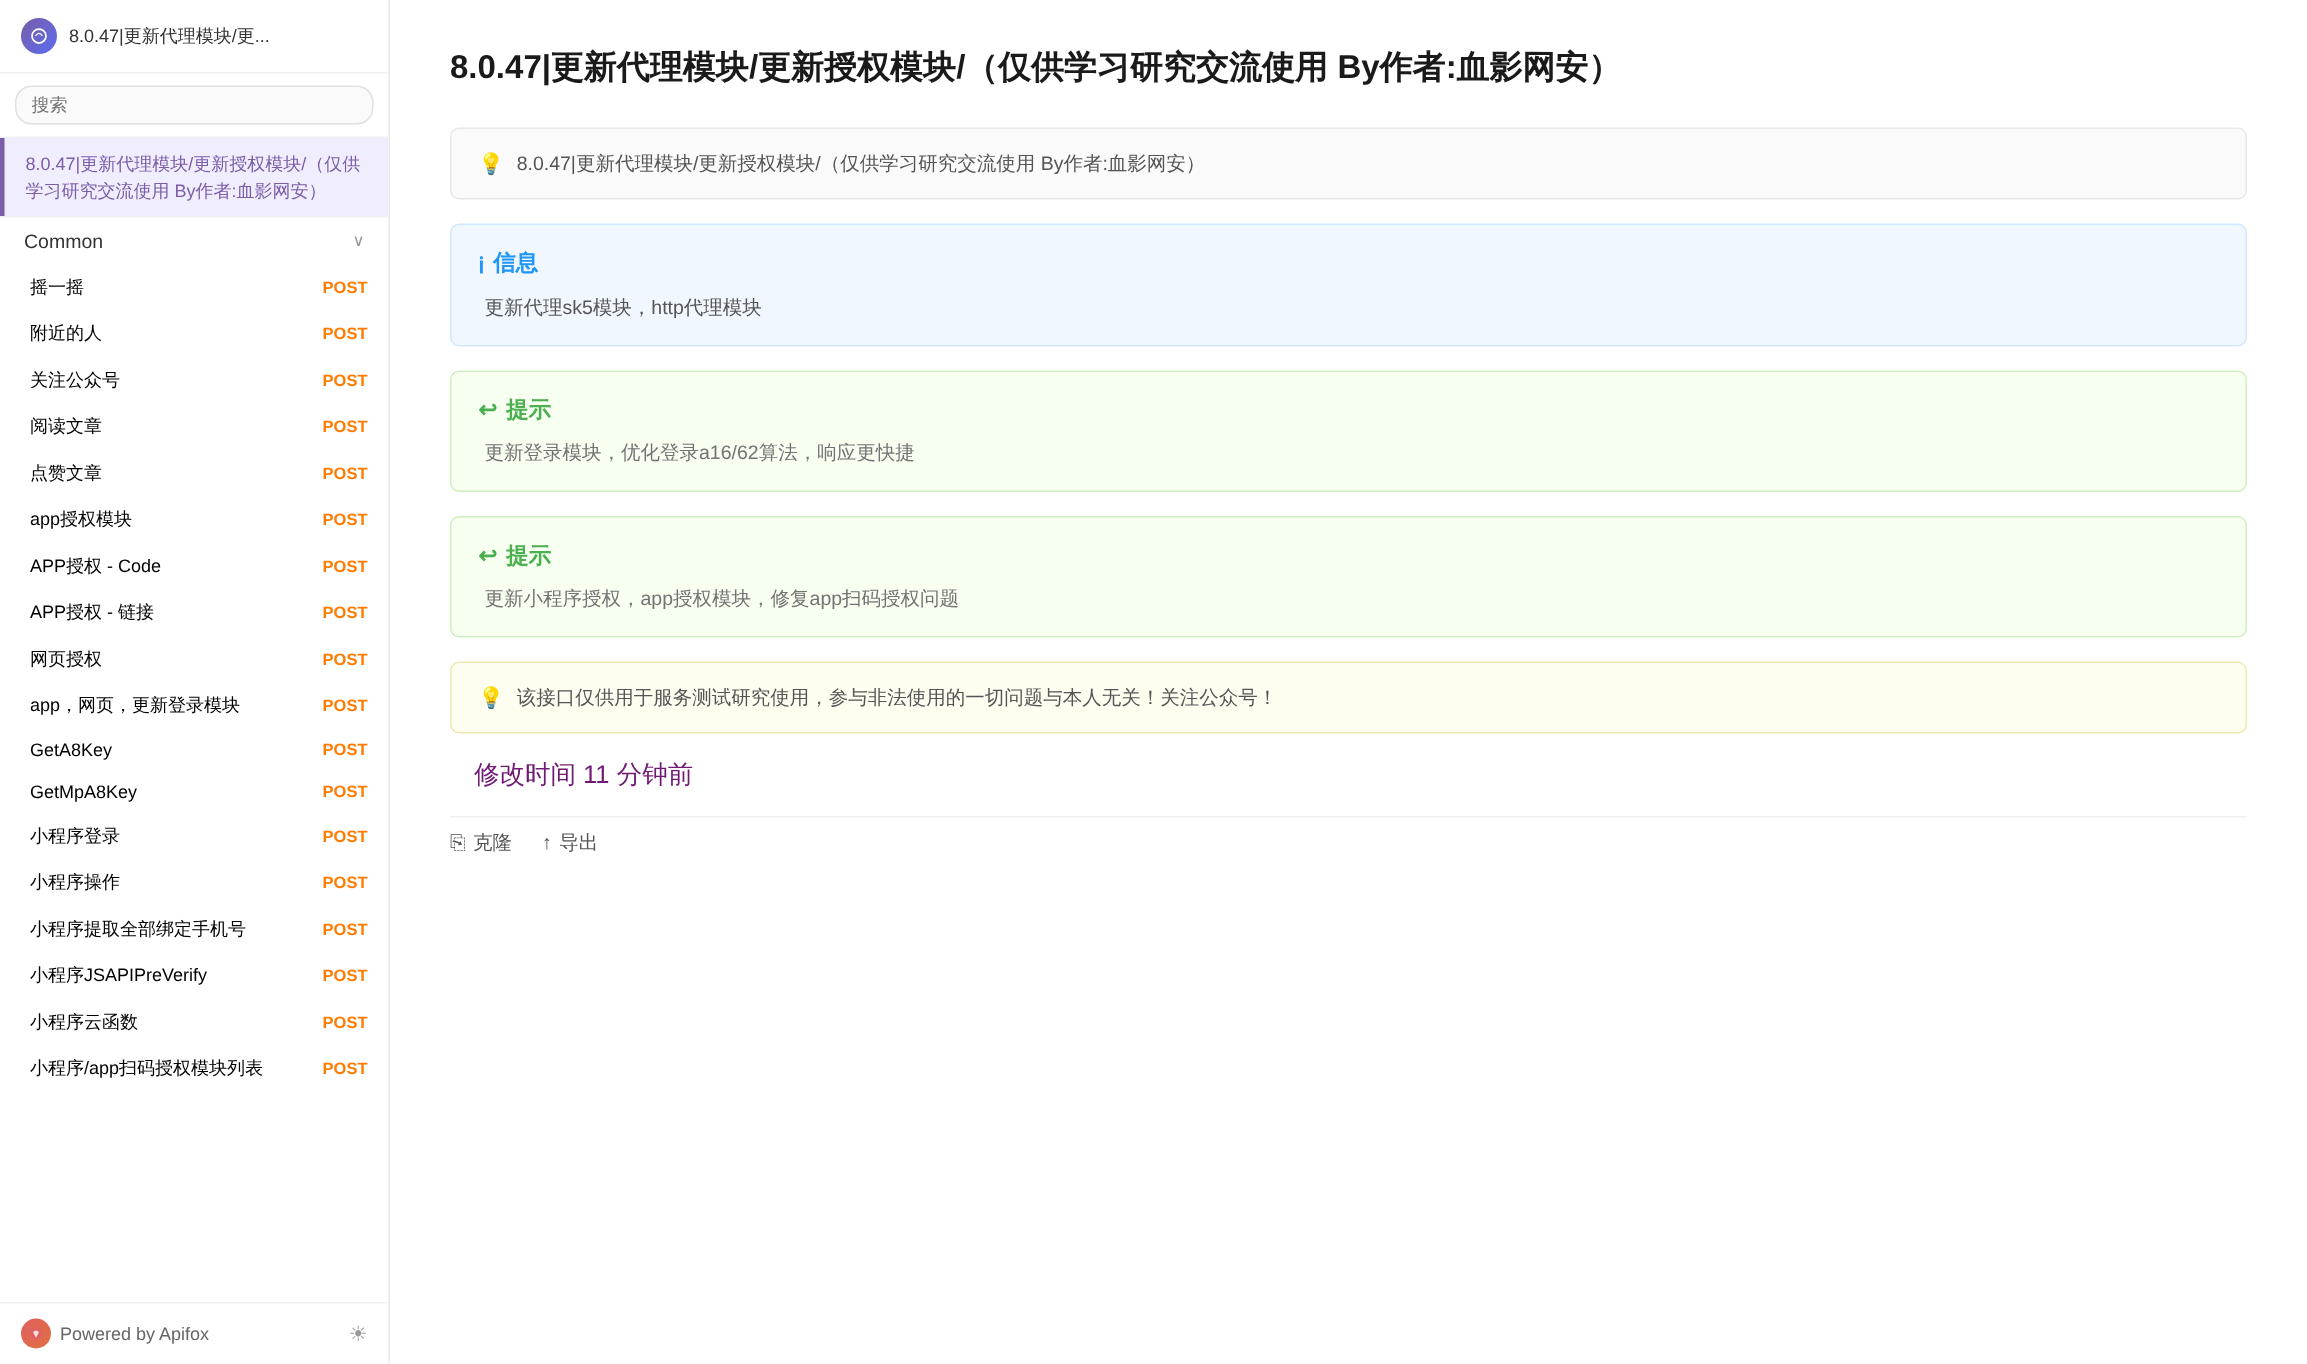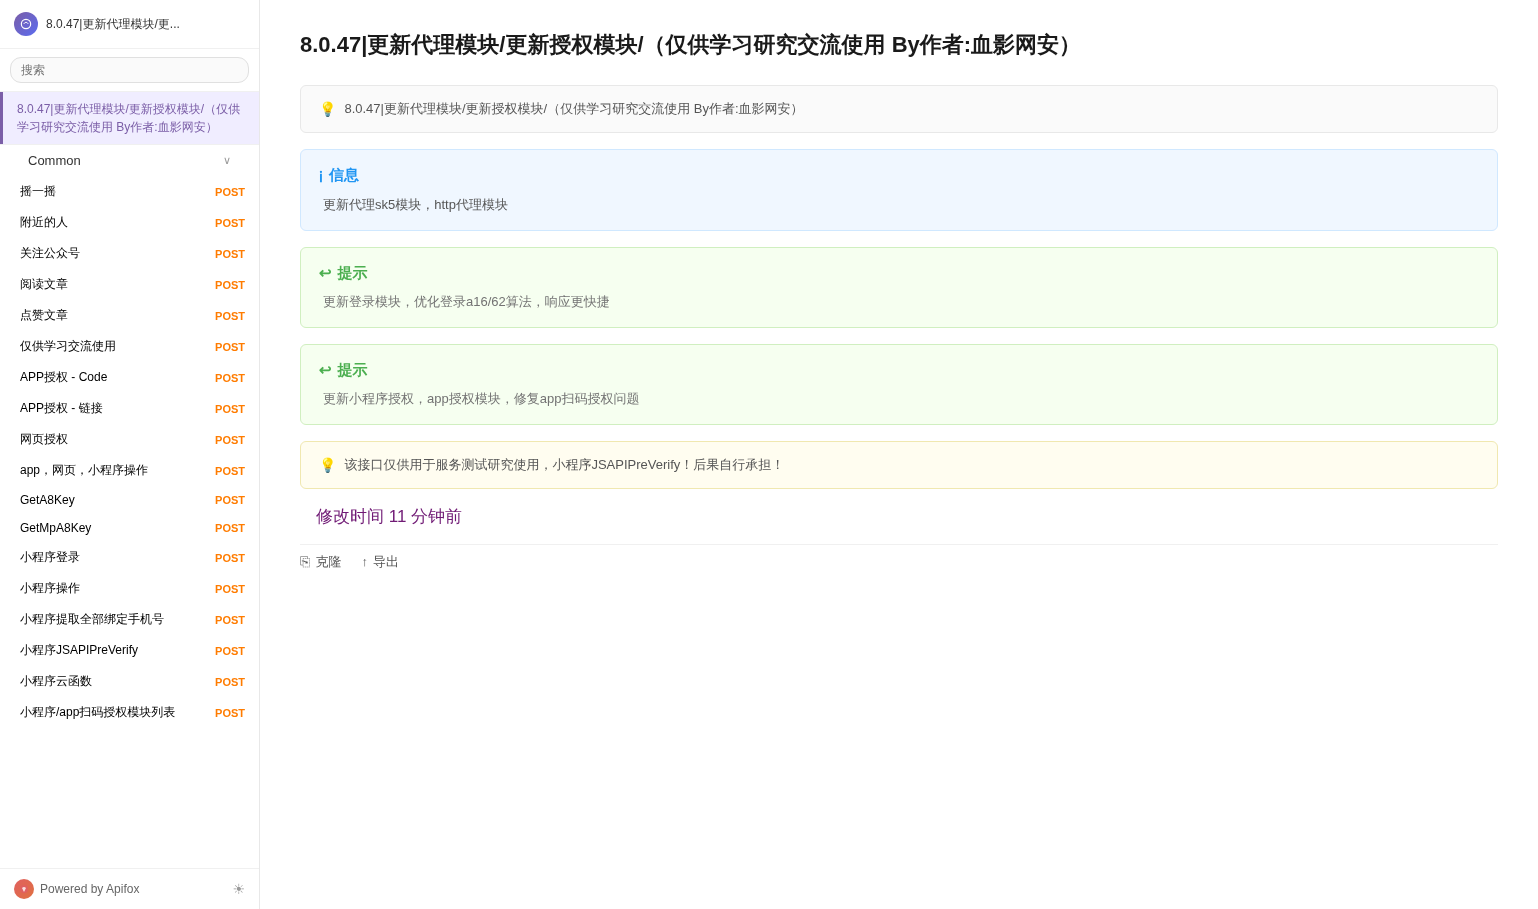--- a/index.html
+++ b/index.html
@@ -78,21 +78,21 @@
       font-size: 12px;
       color: #7b5ea7;
       font-weight: 500;
       line-height: 1.5;
     }
 
     .nav-section-header {
       display: flex;
       align-items: center;
       justify-content: space-between;
-      padding: 8px 28px;
+      padding: 8px 16px;
       cursor: pointer;
       border-top: 1px solid #f0f0f0;
     }
 
     .nav-section-header span {
       font-size: 13px;
       color: #333;
       font-weight: 500;
     }
 
@@ -370,37 +370,37 @@
     </div>
         <div class="nav-list-item">
       <span class="item-name">阅读文章</span>
       <span class="badge-post">POST</span>
     </div>
         <div class="nav-list-item">
       <span class="item-name">点赞文章</span>
       <span class="badge-post">POST</span>
     </div>
         <div class="nav-list-item">
-      <span class="item-name">仅供学习交流使用</span>
+      <span class="item-name">app授权模块</span>
       <span class="badge-post">POST</span>
     </div>
         <div class="nav-list-item">
       <span class="item-name">APP授权 - Code</span>
       <span class="badge-post">POST</span>
     </div>
         <div class="nav-list-item">
       <span class="item-name">APP授权 - 链接</span>
       <span class="badge-post">POST</span>
     </div>
         <div class="nav-list-item">
       <span class="item-name">网页授权</span>
       <span class="badge-post">POST</span>
     </div>
         <div class="nav-list-item">
-      <span class="item-name">app，网页，小程序操作</span>
+      <span class="item-name">app，网页，更新登录模块</span>
       <span class="badge-post">POST</span>
     </div>
         <div class="nav-list-item">
       <span class="item-name">GetA8Key</span>
       <span class="badge-post">POST</span>
     </div>
         <div class="nav-list-item">
       <span class="item-name">GetMpA8Key</span>
       <span class="badge-post">POST</span>
     </div>
@@ -473,21 +473,21 @@
     <div class="card-green-title">
       <span class="icon">↩</span>
       <span>提示</span>
     </div>
     <div class="card-green-body">更新小程序授权，app授权模块，修复app扫码授权问题</div>
   </div>
 
 
   <div class="card-yellow">
     <span class="icon">💡</span>
-    <span class="text">该接口仅供用于服务测试研究使用，小程序JSAPIPreVerify！后果自行承担！</span>
+    <span class="text">该接口仅供用于服务测试研究使用，参与非法使用的一切问题与本人无关！关注公众号！</span>
   </div>
 
   <div class="modify-time">修改时间 11 分钟前</div>
 
   <div class="action-bar">
     <div class="action-btn">
       <span class="icon">⎘</span>
       <span>克隆</span>
     </div>
     <div class="action-btn">

